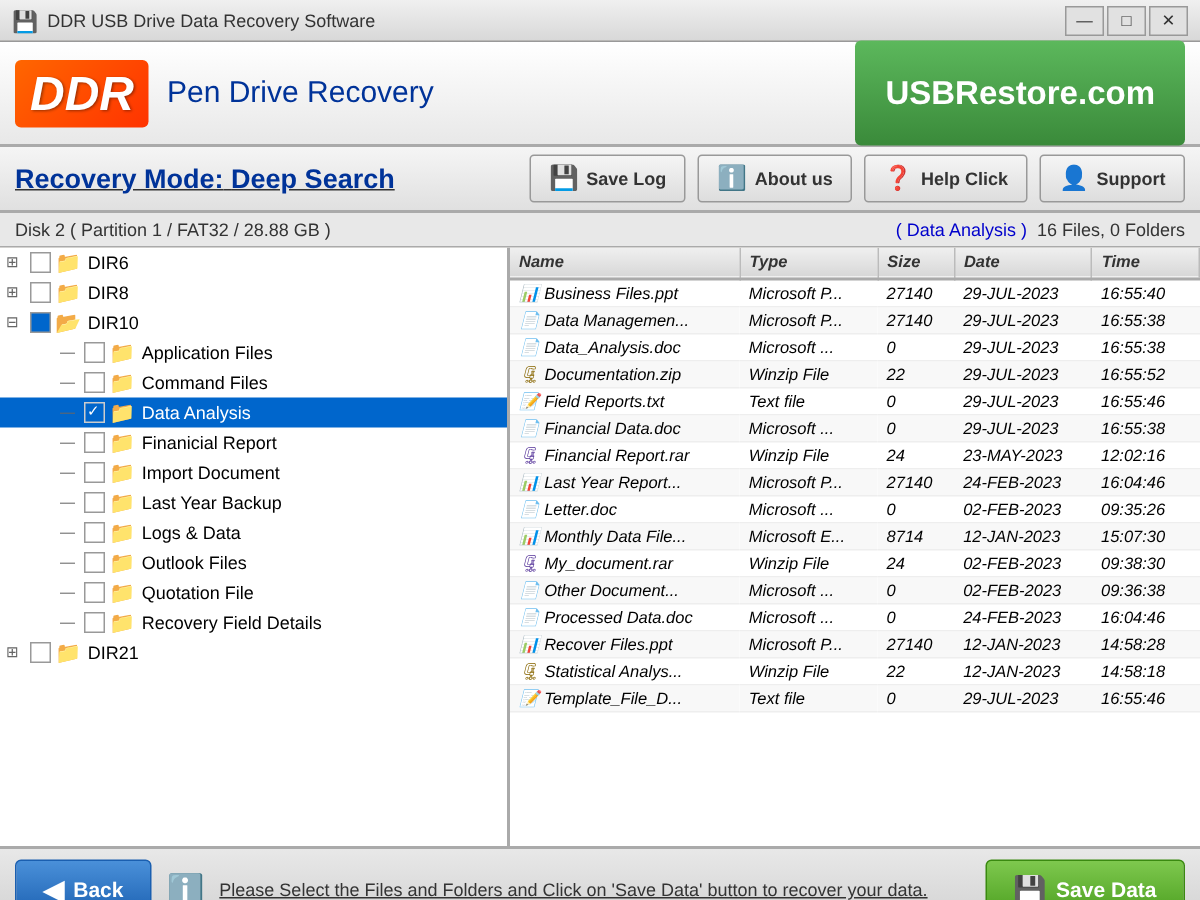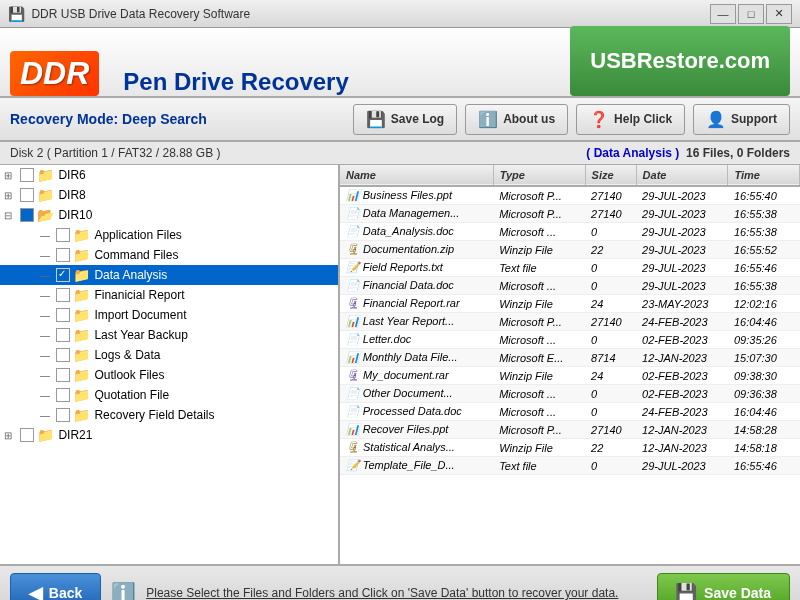--- a/index.html
+++ b/index.html
@@ -24,60 +24,61 @@
       display: flex; align-items: center; justify-content: center;
       color: #333;
     }
     .titlebar-btn.close { background: #e1e1e1; }
 
     
     .header {
       background: linear-gradient(to bottom, #ffffff, #e8e8e8);
       height: 70px;
       display: flex;
-      align-items: flex-end;
+      align-items: center;
       padding: 0 10px;
       border-bottom: 2px solid #aaa;
     }
     .logo-ddr {
       background: linear-gradient(135deg, #ff6600, #ff3300);
       color: white;
       font-size: 32px;
       font-weight: bold;
       padding: 4px 10px;
       border-radius: 4px;
       margin-right: 12px;
       font-style: italic;
       text-shadow: 1px 1px 2px rgba(0,0,0,0.4);
     }
-    .app-title { font-size: 24px; font-weight: bold; color: #003399; flex: 1; margin-left: 12px; }
+    .app-title { font-size: 20px; font-weight: normal; color: #003399; flex: 1; }
     .usb-brand {
       background: linear-gradient(to bottom, #5cb85c, #3a8a3a);
       color: white;
       font-size: 22px;
       font-weight: bold;
       padding: 22px 20px;
       border-radius: 4px;
     }
 
     
     .toolbar {
       background: linear-gradient(to bottom, #f5f5f5, #e0e0e0);
       height: 44px;
       display: flex;
       align-items: center;
       padding: 0 10px;
       border-bottom: 2px solid #aaa;
       gap: 8px;
     }
     .recovery-mode {
-      font-size: 14px;
+      font-size: 18px;
       font-weight: bold;
       color: #333;
       flex: 1;
+      text-decoration: underline;
     }
     .recovery-mode span { color: #003399; }
     .toolbar-btn {
       display: flex;
       align-items: center;
       gap: 5px;
       padding: 5px 12px;
       border: 1px solid #999;
       border-radius: 3px;
       cursor: pointer;
@@ -97,21 +98,21 @@
     .disk-info-bar {
       background: #e8e8e8;
       border-bottom: 1px solid #aaa;
       padding: 4px 10px;
       font-size: 12px;
       display: flex;
       justify-content: space-between;
       align-items: center;
     }
     .disk-info-left { color: #333; }
-    .disk-info-right { color: #0000cc; font-weight: bold; text-align: right; }
+    .disk-info-right { color: #0000cc; font-weight: normal; text-align: right; }
     .disk-info-right span { color: #333; }
 
     .content-area {
       display: flex;
       flex: 1;
       overflow: hidden;
     }
 
     
     .tree-panel {

